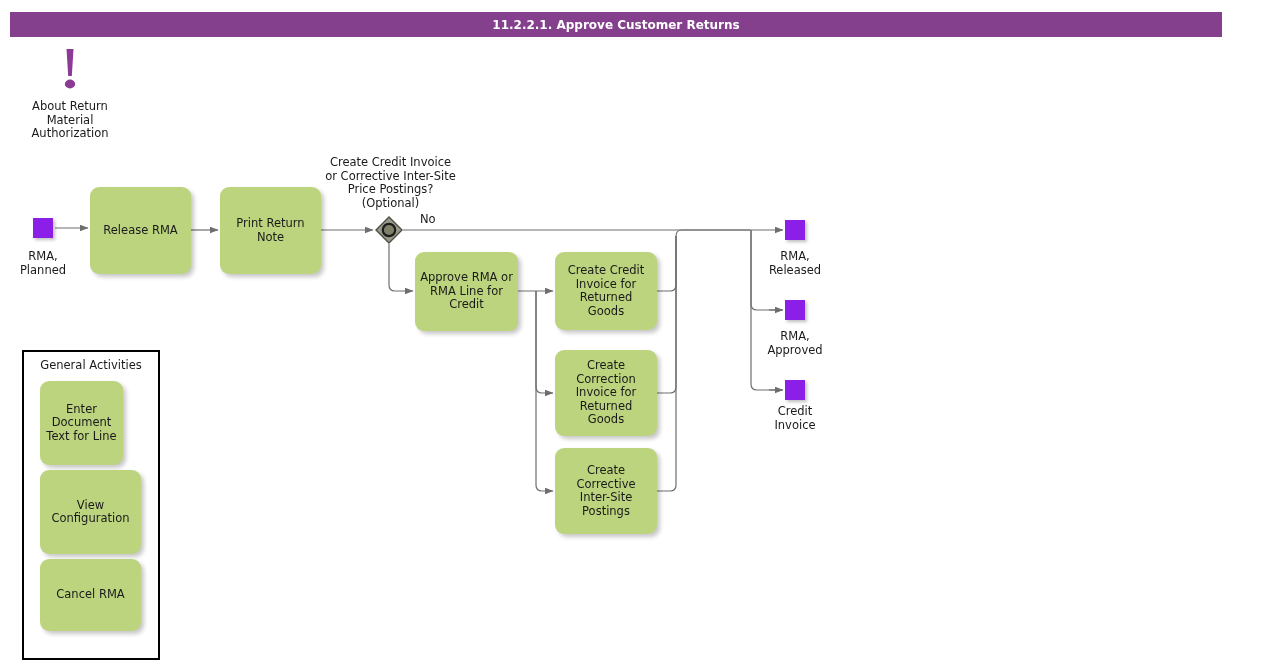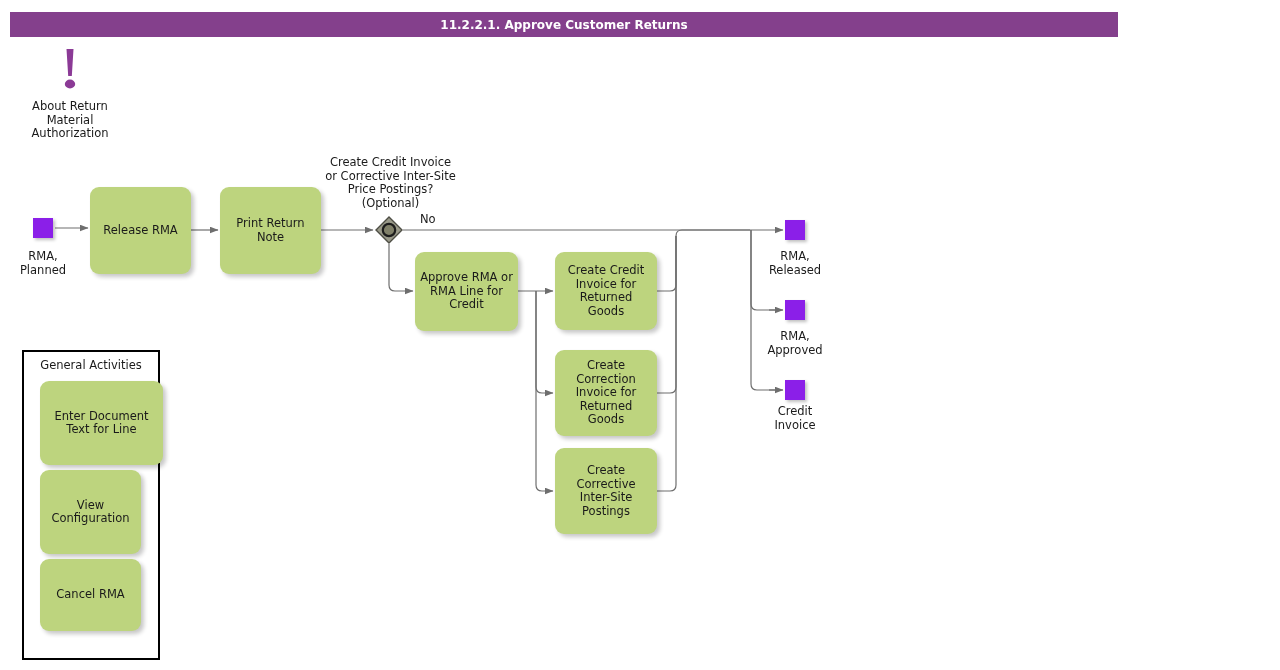--- a/index.html
+++ b/index.html
@@ -19,21 +19,21 @@
     position: absolute;
     left: 0; top: 0;
     width: 1280px;
     height: 670px;
   }
   
   .titlebar {
     position: absolute;
     left: 10px;
     top: 12px;
-    width: 1108px;
+    width: 1212px;
     height: 25px;
     background: #84408C;
     color: #ffffff;
     font-size: 12px;
     font-weight: bold;
     display: flex;
     align-items: center;
     justify-content: center;
     letter-spacing: 0px;
   }
@@ -236,21 +236,21 @@
 Approved</div>
 
   <div class="state" style="left:785px; top:380px;"></div>
   <div class="state-label" style="left:745px; top:405px; width:100px;">Credit
 Invoice</div>
 
   <div class="panel" style="left:22px; top:350px; width:138px; height:310px;">
     <div class="panel-title" style="top:6px;">General Activities</div>
   </div>
 
-  <div class="task" style="left:40px; top:381px; width:123px; height:84px;">Enter Document
+  <div class="task" style="left:40px; top:381px; width:83px; height:84px;">Enter Document
 Text for Line</div>
 
   <div class="task" style="left:40px; top:470px; width:101px; height:84px;">View
 Configuration</div>
 
   <div class="task" style="left:40px; top:559px; width:101px; height:72px;">Cancel RMA</div>
 
 </div>
 
 </body></html>

